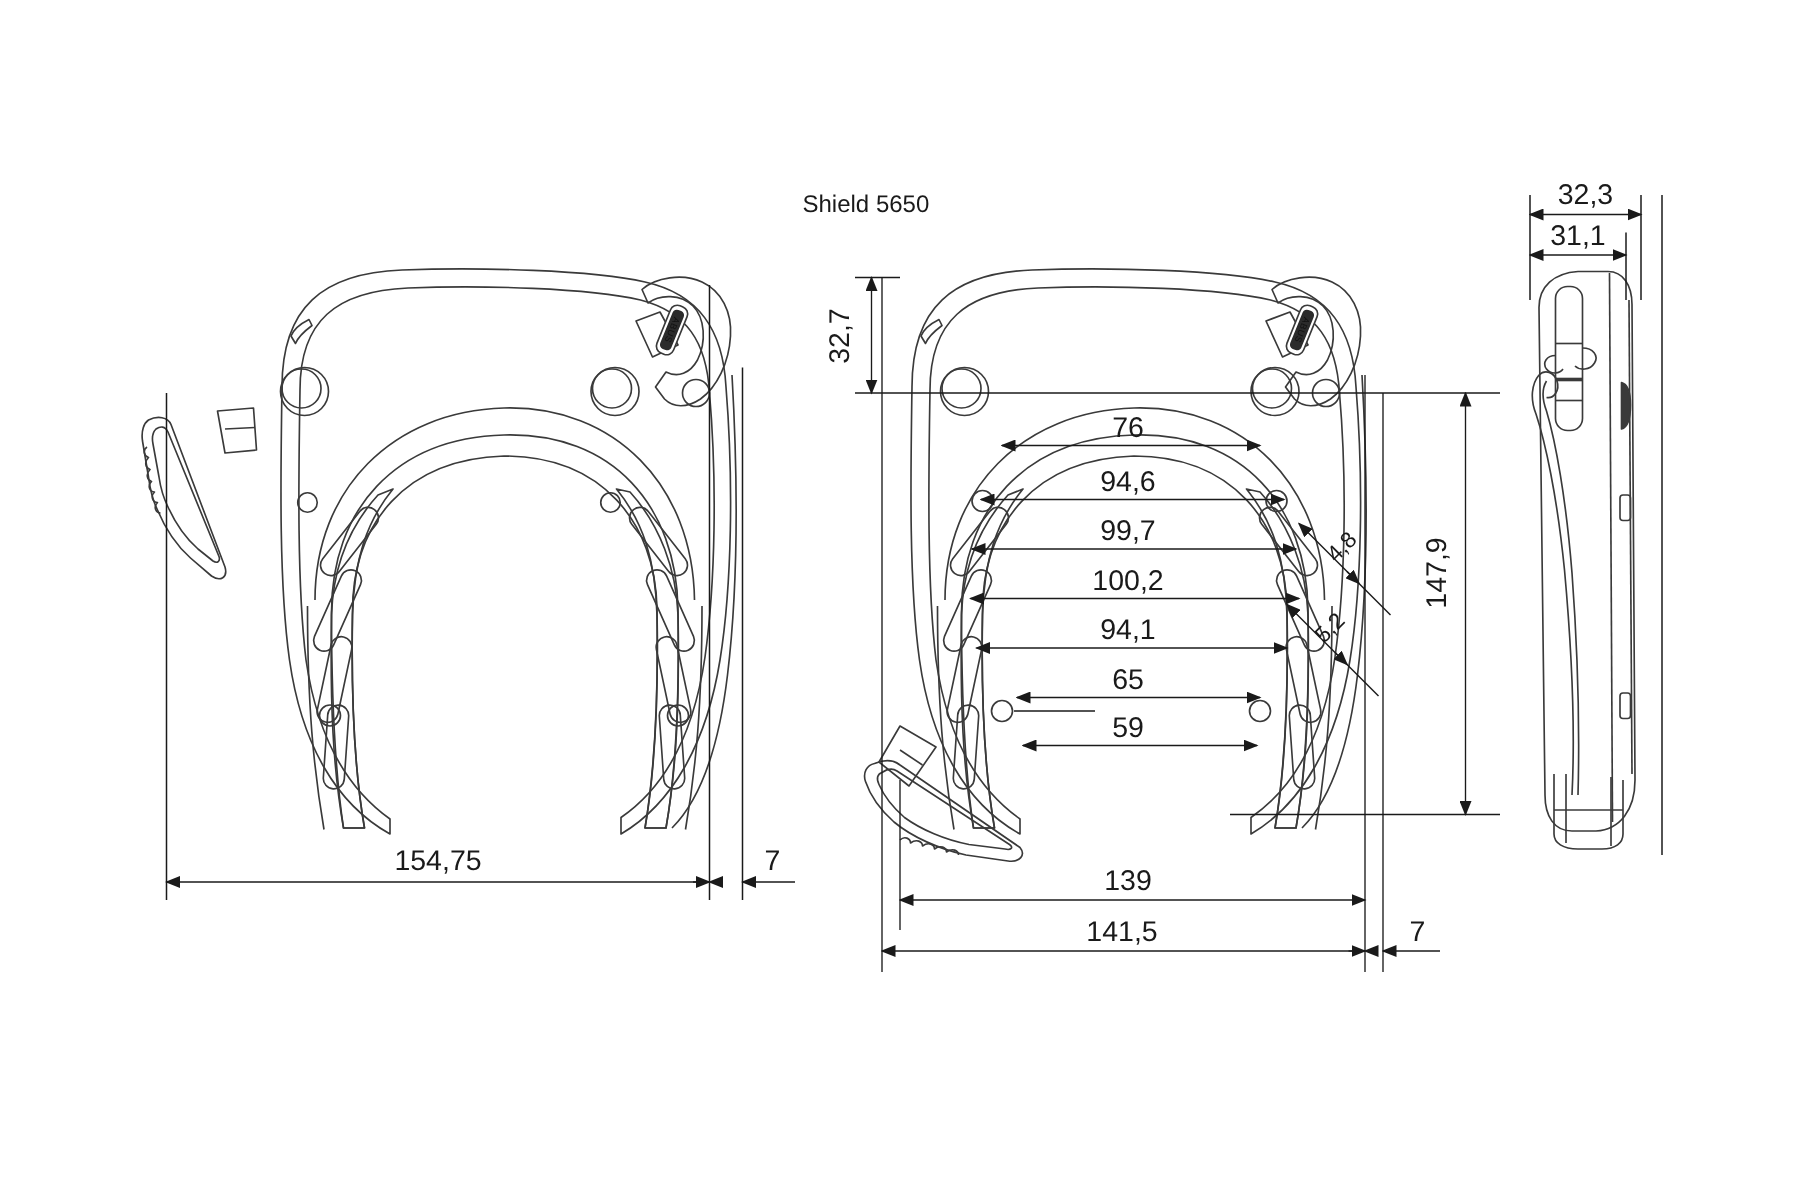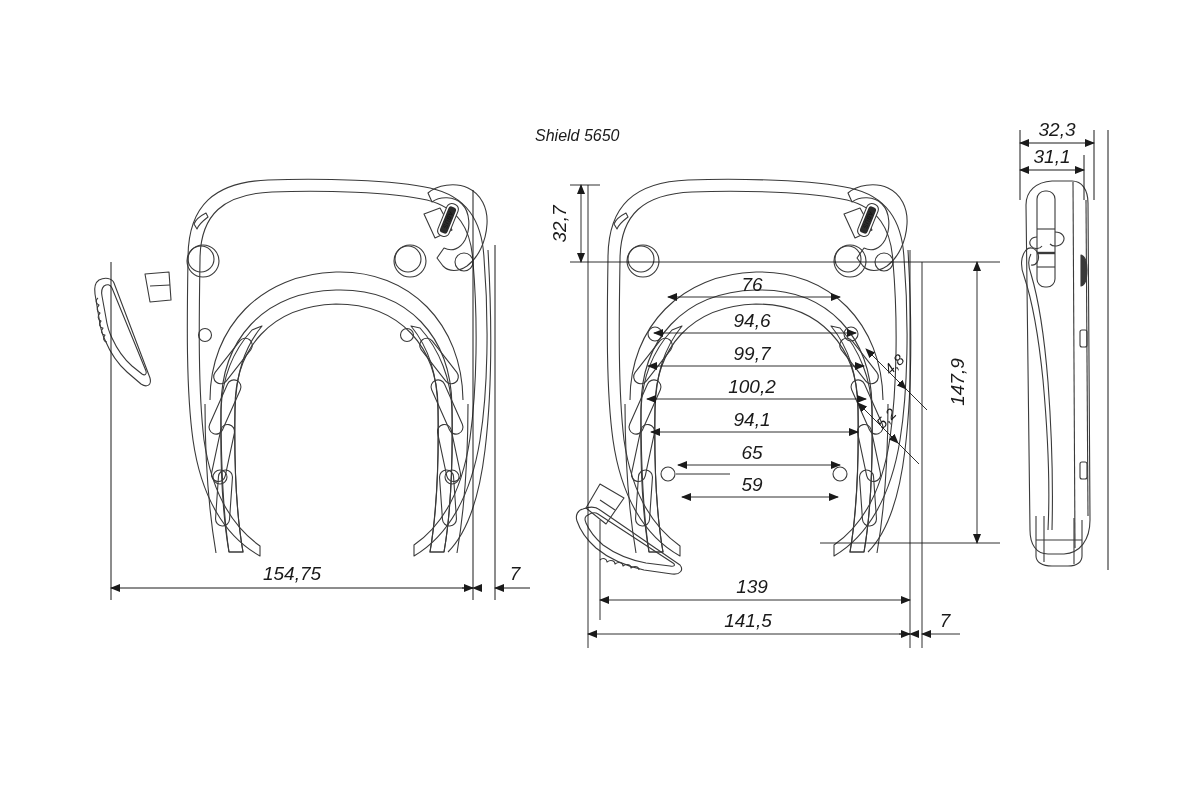--- a/index.html
+++ b/index.html
@@ -1,18 +1,18 @@
 <!DOCTYPE html>
 <html><head>
 <meta charset="utf-8">
 <style>
   html,body{margin:0;padding:0;background:#ffffff;}
   body{width:1200px;height:800px;overflow:hidden;
        font-family:"Liberation Sans", sans-serif;color:#1a1a1a;}
-  #stage{position:relative;width:1200px;height:800px;background:#8b5cf6;font-style:italic;}
+  #stage{position:relative;width:1200px;height:800px;background:#8b5cf6;}
   svg{display:block;}
   .dimtext{font-family:"Liberation Sans", sans-serif;font-size:19px;fill:#1a1a1a;}
   .dimtext-sm{font-family:"Liberation Sans", sans-serif;font-size:15px;fill:#1a1a1a;}
   .titletext{font-family:"Liberation Sans", sans-serif;font-size:16px;fill:#1a1a1a;}
   .abustext{font-family:"Liberation Sans", sans-serif;font-size:6px;fill:#111;letter-spacing:.4px;}
 </style>
 </head>
 <body>
 
 <div id="stage">

